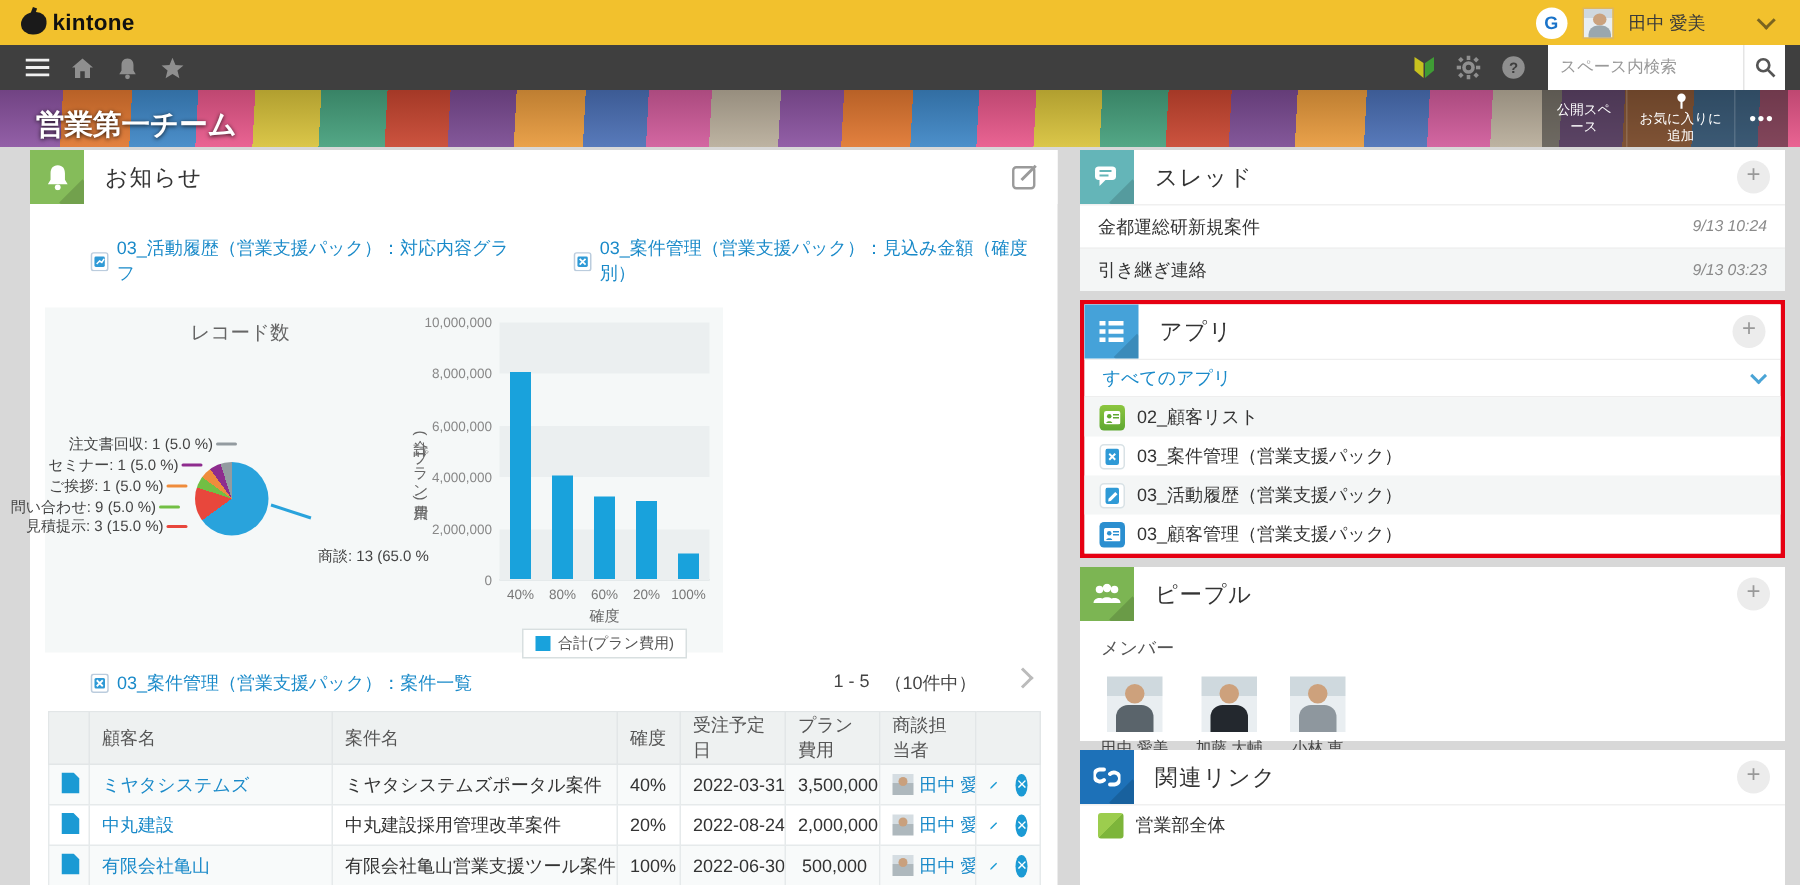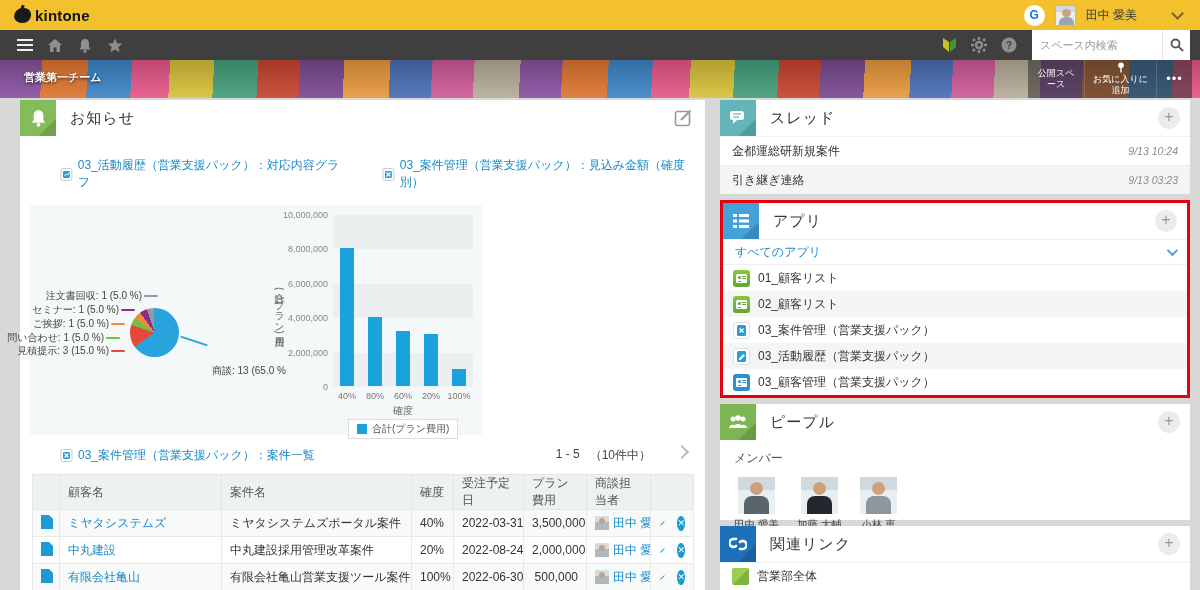--- a/index.html
+++ b/index.html
@@ -32,21 +32,21 @@
 
   
   .cover { position:absolute; top:60px; left:0; width:1200px; height:38px;
     background:
       repeating-linear-gradient(93deg,
         #8a52a0 0 42px, #e0762f 42px 88px, #3d86c6 88px 132px, #e8578a 132px 170px,
         #d8c23a 170px 214px, #45a07c 214px 258px, #c8452f 258px 300px, #7a4a92 300px 344px,
         #e89a3c 344px 390px, #4a6fb5 390px 432px, #d05a9a 432px 474px, #b8ad9a 474px 520px);
   }
   .cover:before { content:""; position:absolute; inset:0; background:linear-gradient(180deg,rgba(0,0,0,.18),rgba(255,255,255,.08)); }
-  .cover-title { position:absolute; left:24px; top:10px; font-size:11px; font-weight:bold; color:#fff; text-shadow:0 1px 3px rgba(0,0,0,.8); }
+  .cover-title { position:absolute; left:24px; top:10px; font-size:19px; font-weight:bold; color:#fff; text-shadow:0 1px 3px rgba(0,0,0,.8); }
   .cover-actions { position:absolute; right:8px; top:0; height:38px; display:flex; align-items:stretch; }
   .cover-chip { background:rgba(45,45,45,.55); color:#fff; font-size:9px; line-height:1.25; display:flex; flex-direction:column; align-items:center; justify-content:center; padding:0 8px; text-align:center; cursor:pointer; }
   .chip-public { width:56px; }
   .chip-fav { width:72px; border-left:1px solid rgba(255,255,255,.15); }
   .chip-more { width:36px; border-left:1px solid rgba(255,255,255,.15); font-size:13px; letter-spacing:1px; }
   .pin-ic { height:11px; margin-bottom:1px; }
 
   
   .main-left { position:absolute; top:100px; left:20px; width:685px; height:490px; background:#fff; }
   .main-right { position:absolute; top:100px; left:720px; width:470px; height:490px; display:flex; flex-direction:column; gap:6px; }
@@ -268,26 +268,27 @@
         <svg width="13" height="13" viewBox="0 0 13 13">
             <rect x="1" y="0.5" width="11" height="12" rx="1.5" fill="#fff" stroke="#bcd" stroke-width="1"></rect>
             <rect x="3" y="3" width="7" height="7" rx="1" fill="#2f9ad6"></rect>
             <path d="M4.5 4.5 l4 4 M8.5 4.5 l-4 4" stroke="#fff" stroke-width="1.2"></path>
           </svg>
         <span>03_案件管理（営業支援パック）：見込み金額（確度別）</span>
       </span>
     </div>
 
     <div class="charts-box">
+      <div class="pie-title">レコード数</div>
       <div class="pie" id="pie" style="background: conic-gradient(rgb(41, 163, 220) 0deg, rgb(41, 163, 220) 234deg, rgb(232, 71, 60) 234deg, rgb(232, 71, 60) 288deg, rgb(114, 191, 68) 288deg, rgb(114, 191, 68) 306deg, rgb(239, 140, 60) 306deg, rgb(239, 140, 60) 324deg, rgb(142, 44, 142) 324deg, rgb(142, 44, 142) 342deg, rgb(147, 155, 160) 342deg, rgb(147, 155, 160) 360deg);"></div>
 
       <div class="pie-label pl-r" style="right:322px; top:84px;"><span>注文書回収: 1 (5.0 %)</span><i class="lead" style="background: rgb(147, 155, 160);"></i></div>
       <div class="pie-label pl-r" style="right:345px; top:98px;"><span>セミナー: 1 (5.0 %)</span><i class="lead" style="background: rgb(142, 44, 142);"></i></div>
       <div class="pie-label pl-r" style="right:355px; top:112px;"><span>ご挨拶: 1 (5.0 %)</span><i class="lead" style="background: rgb(239, 140, 60);"></i></div>
-      <div class="pie-label pl-r" style="right:360px; top:126px;"><span>問い合わせ: 1 (5.0 %)</span><i class="lead" style="background: rgb(114, 191, 68);"></i></div>
+      <div class="pie-label pl-r" style="right:360px; top:126px;"><span>問い合わせ: 9 (5.0 %)</span><i class="lead" style="background: rgb(114, 191, 68);"></i></div>
       <div class="pie-label pl-r" style="right:355px; top:139px;"><span>見積提示: 3 (15.0 %)</span><i class="lead" style="background: rgb(232, 71, 60);"></i></div>
       <div class="pie-label" style="left:182px; top:159px;"><span>商談: 13 (65.0 %</span></div>
       <div class="big-lead"></div>
 
       <div class="bar-ytitle">合計(プラン費用)</div>
       <div class="bar-yticks" id="yticks">
           <span style="top: 5px;">10,000,000</span>
           <span style="top: 39.4px;">8,000,000</span>
           <span style="top: 73.8px;">6,000,000</span>
           <span style="top: 108.2px;">4,000,000</span>
@@ -491,32 +492,20 @@
                 </g>
               </svg>
           </div>
           <span class="sec-title">アプリ</span>
           <span class="plus-btn">+</span>
         </div>
         <div class="apps-filter">
           <span>すべてのアプリ</span>
           <span class="filter-chev"></span>
         </div>
-        <div class="app-item">
-          <span class="app-sq sq-green">
-              <svg width="11" height="9" viewBox="0 0 11 9">
-                <rect x="0" y="0" width="11" height="9" rx="1.5" fill="#fff"></rect>
-                <circle cx="3.5" cy="3.5" r="1.5" fill="#5fa832"></circle>
-                <rect x="6" y="2" width="4" height="1" fill="#5fa832"></rect>
-                <rect x="6" y="4" width="4" height="1" fill="#5fa832"></rect>
-                <path d="M1.5 8 C1.5 6.5 5.5 6.5 5.5 8 Z" fill="#5fa832"></path>
-              </svg>
-            </span>
-          <span>01_顧客リスト</span>
-        </div>
         <div class="app-item alt">
           <span class="app-sq sq-green">
               <svg width="11" height="9" viewBox="0 0 11 9">
                 <rect x="0" y="0" width="11" height="9" rx="1.5" fill="#fff"></rect>
                 <circle cx="3.5" cy="3.5" r="1.5" fill="#5fa832"></circle>
                 <rect x="6" y="2" width="4" height="1" fill="#5fa832"></rect>
                 <rect x="6" y="4" width="4" height="1" fill="#5fa832"></rect>
                 <path d="M1.5 8 C1.5 6.5 5.5 6.5 5.5 8 Z" fill="#5fa832"></path>
               </svg>
             </span>

